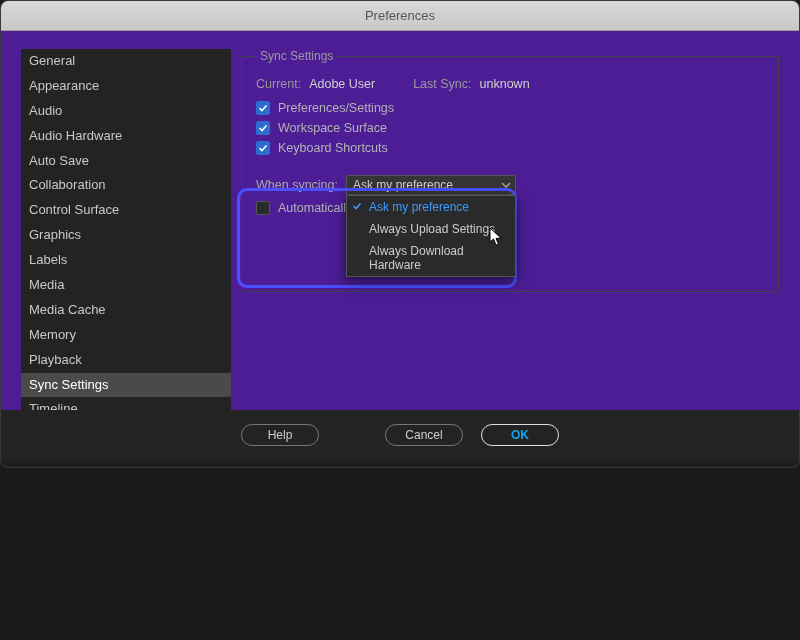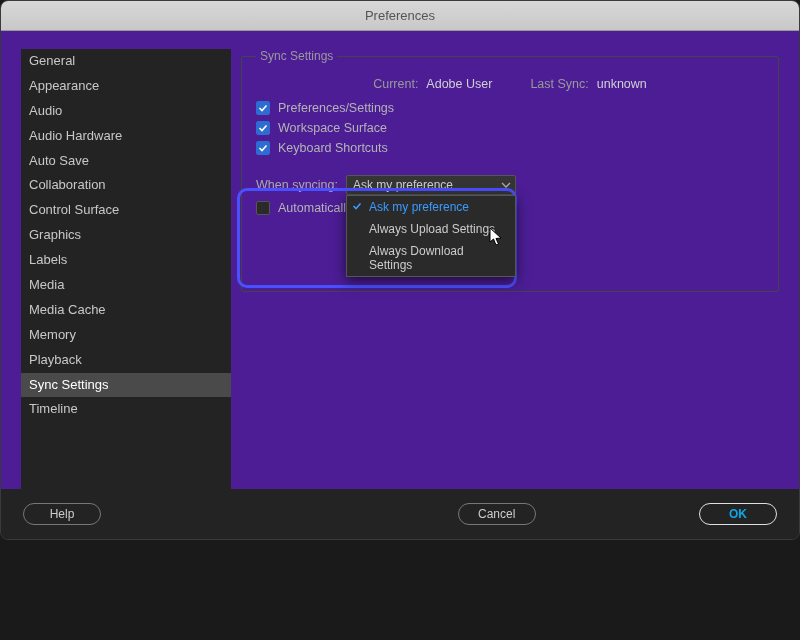--- a/index.html
+++ b/index.html
@@ -7,21 +7,21 @@
       font-family: -apple-system, BlinkMacSystemFont, "Segoe UI", sans-serif;
       font-size: 12px;
       color: #b4b4b4;
       background: #1a1a1a;
       width: 800px;
       height: 640px;
       overflow: hidden;
     }
     .window {
       width: 800px;
-      height: 540px;
+      height: 468px;
       background: #1e1e1e;
       border-radius: 8px;
       border: 1px solid #3a3a3a;
       overflow: hidden;
       position: relative;
     }
     .titlebar {
       height: 30px;
       background: linear-gradient(#d8d8d8, #c8c8c8);
       border-bottom: 1px solid #999;
@@ -77,21 +77,20 @@
       display: flex;
       align-items: center;
       gap: 8px;
       margin: 6px 0;
       font-size: 12.5px;
     }
     .current-row {
       margin-top: 4px;
       margin-bottom: 10px;
       color: #9a9a9a;
-      justify-content: center;
     }
     .current-row .val {
       color: #d0d0d0;
       margin-right: 30px;
     }
     .checkbox {
       width: 14px;
       height: 14px;
       border: 1px solid #555;
       border-radius: 2px;
@@ -151,27 +150,27 @@
       cursor: default;
     }
     .dropdown-item.selected { color: #3a9bff; }
     .dropdown-item .check {
       position: absolute;
       left: 5px;
       top: 4px;
     }
     .footer {
       position: absolute;
-      bottom: 0;
+      bottom: 7px;
       left: 0;
       right: 0;
       height: 50px;
       display: flex;
       align-items: center;
-      justify-content: space-between;
+      justify-content: center;
       gap: 18px;
       padding: 0 22px;
       background: #232323;
     }
     .btn {
       min-width: 78px;
       height: 22px;
       border: 1px solid #777;
       border-radius: 14px;
       background: transparent;
@@ -268,21 +267,21 @@
                 <svg width="10" height="10" viewBox="0 0 10 10">
                     <path d="M1 3 L5 7 L9 3" stroke="#aaa" stroke-width="1.3" fill="none"></path>
                   </svg>
               </span>
             </div>
             <div class="dropdown" id="dropdown">
                 <div class="dropdown-item selected"><span class="check"><svg width="10" height="10" viewBox="0 0 10 10">
                       <path d="M1.5 5 L4 7.5 L8.5 2.5" stroke="#3a9bff" stroke-width="1.6" fill="none"></path>
                     </svg></span><span>Ask my preference</span></div>
                 <div class="dropdown-item"><span>Always Upload Settings</span></div>
-                <div class="dropdown-item"><span>Always Download Settings</span></div>
+                <div class="dropdown-item"><span>Always Download Hardware</span></div>
               </div>
           </div>
         </div>
 
         <div class="row" style="margin-top:6px">
           <span class="checkbox"></span>
           <span>Automaticall</span>
         </div>
       </fieldset>
 

